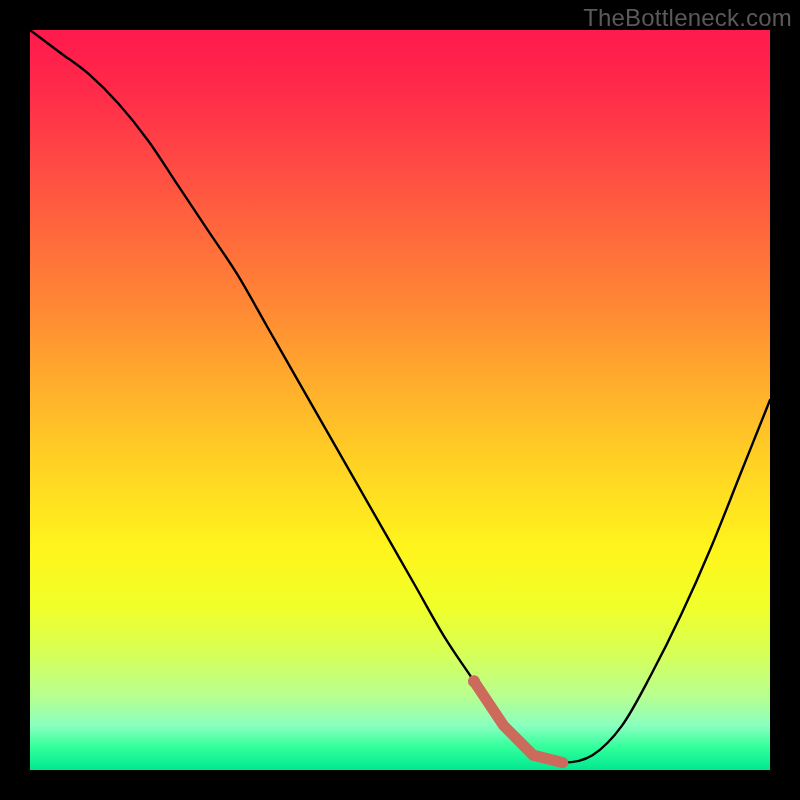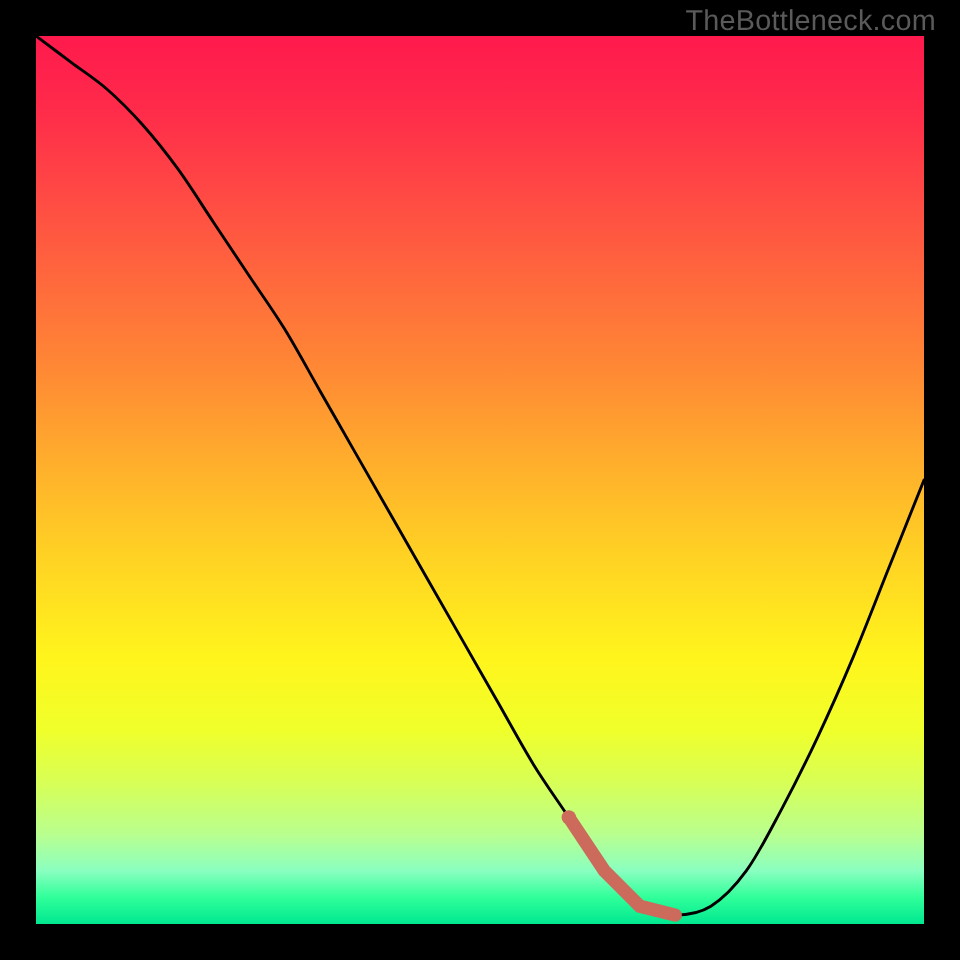--- a/index.html
+++ b/index.html
@@ -32,21 +32,21 @@
       #b8ff90 90%,
       #8affc0 94%,
       #30ff9a 97%,
       #00e890 100%
     );
   }
 
   .watermark {
     position: absolute;
     top: 4px;
-    right: 20px;
+    right: 8px;
     color: #5a5a5a;
     font-size: 24px;
     font-weight: 500;
     letter-spacing: 0.2px;
     z-index: 10;
   }
 
   svg.plot {
     position: absolute;
     inset: 0;

